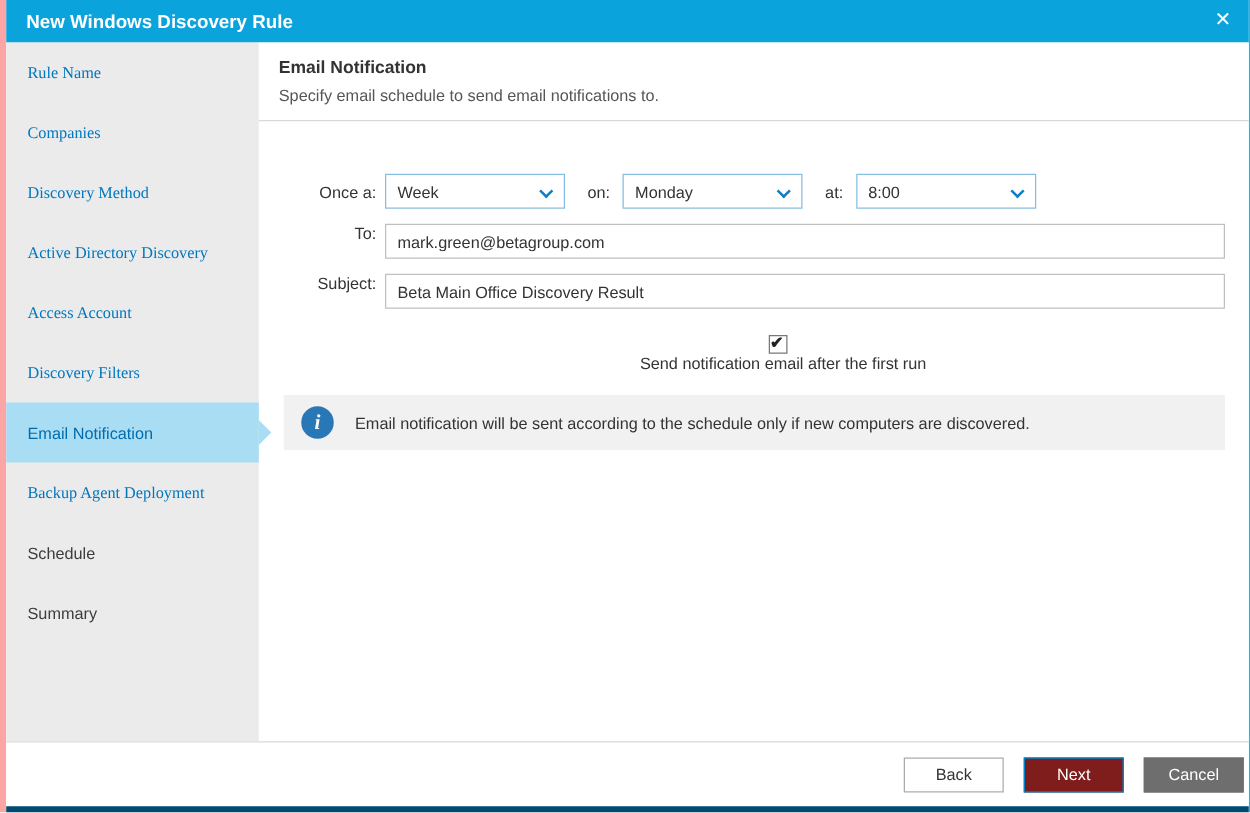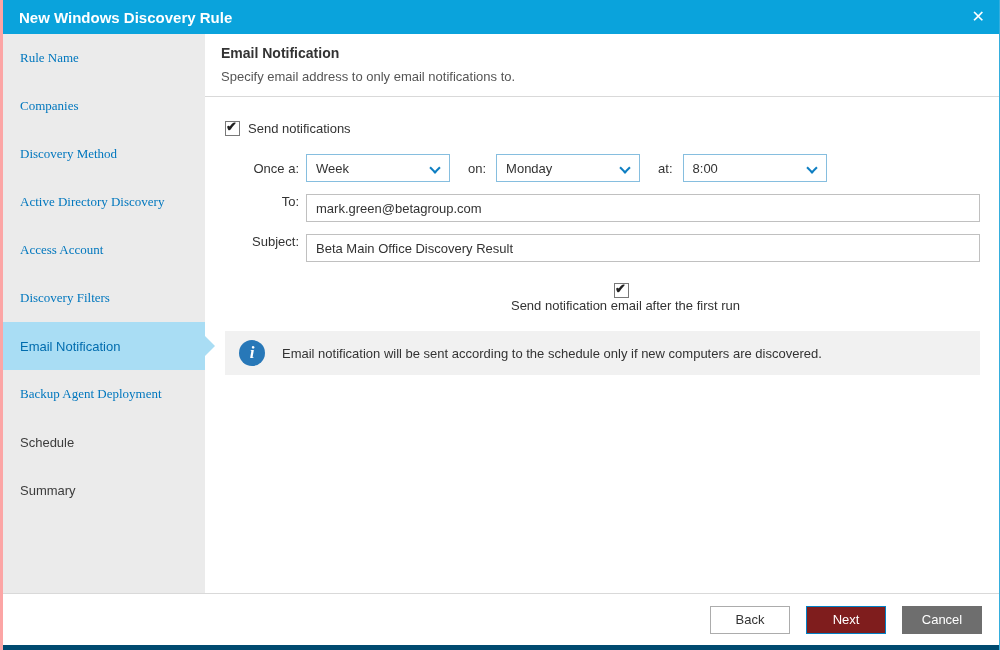--- a/index.html
+++ b/index.html
@@ -1,20 +1,20 @@
 <!DOCTYPE html>
 <html><head>
 <meta charset="utf-8">
 <style>
   * { box-sizing: border-box; margin: 0; padding: 0; }
   html,body { width:1000px; height:650px; }
   body { font-family: "Liberation Sans", sans-serif; background:#fff; }
 
   .window { width:1000px; height:650px; display:flex; flex-direction:column;
-            border-left:3px solid #fca5a5; border-right:1px solid #35aedd; }
+            border-left:5px solid #fca5a5; border-right:1px solid #35aedd; }
 
   
   .titlebar { height:34px; background:#0aa3dc; color:#fff; display:flex;
               align-items:center; padding:0 14px 0 16px; flex:0 0 34px; }
   .titlebar .title { font-size:15px; font-weight:bold; }
   .titlebar .close { margin-left:auto; font-size:16px; cursor:pointer; line-height:1; }
 
   
   .body { flex:1 1 auto; display:flex; min-height:0; }
 
@@ -64,21 +64,21 @@
   .info-banner { margin-top:18px; background:#f1f1f1; min-height:44px; display:flex;
             align-items:center; padding:9px 14px 9px 14px; }
   .info-icon { width:26px; height:26px; border-radius:50%; background:#2878b8; color:#fff;
             display:flex; align-items:center; justify-content:center;
             font-family:"Liberation Serif", serif; font-style:italic; font-weight:bold;
             font-size:17px; flex:0 0 26px; }
   .info-text { margin-left:17px; font-size:13px; color:#333; }
 
   
   .footer { flex:0 0 52px; border-top:1px solid #d9d9d9; background:#fff; display:flex;
-            align-items:center; justify-content:flex-end; gap:16px; padding-right:17px; }
+            align-items:center; justify-content:flex-end; gap:16px; padding-right:4px; }
   .btn { width:80px; height:28px; font-size:13px; font-family:"Liberation Sans", sans-serif;
          display:flex; align-items:center; justify-content:center; cursor:pointer; }
   .btn-back { background:#fff; border:1px solid #acacac; color:#333; }
   .btn-next { background:#7f1d1d; border:1px solid #0081c6; color:#fff; }
   .btn-cancel { background:#6e6e6e; border:1px solid #6e6e6e; color:#fff; }
 
   .bottom-strip { flex:0 0 5px; background:#004a70; }
 </style>
 </head>
 <body>
@@ -122,29 +122,25 @@
         </div>
       <div class="side-item pending">
           <span>Summary</span>
         </div>
     </div>
 
     <div class="content">
 
       <div class="page-header">
         <h1>Email Notification</h1>
-        <p>Specify email address to only email notifications to.</p>
+        <p>Specify email schedule to send email notifications to.</p>
       </div>
 
       <div class="form">
 
-        <div class="cb-row">
-          <span class="checkbox checked"></span>
-          <span>Send notifications</span>
-        </div>
 
         <div class="sched-row">
           <span class="lbl-col">Once a:</span>
           <div class="select">
             <span>Week</span>
             <span class="chev"></span>
           </div>
           <span class="mid-lbl">on:</span>
           <div class="select">
             <span>Monday</span>

